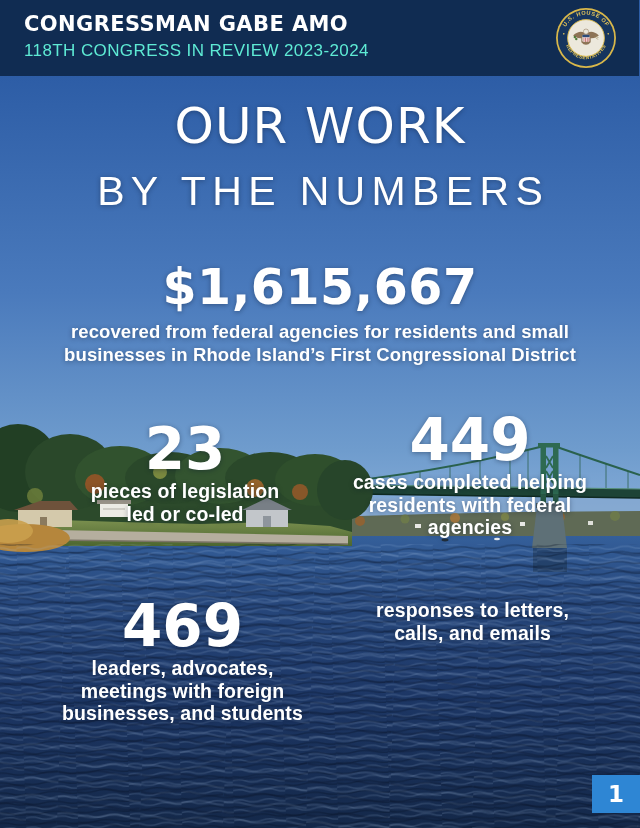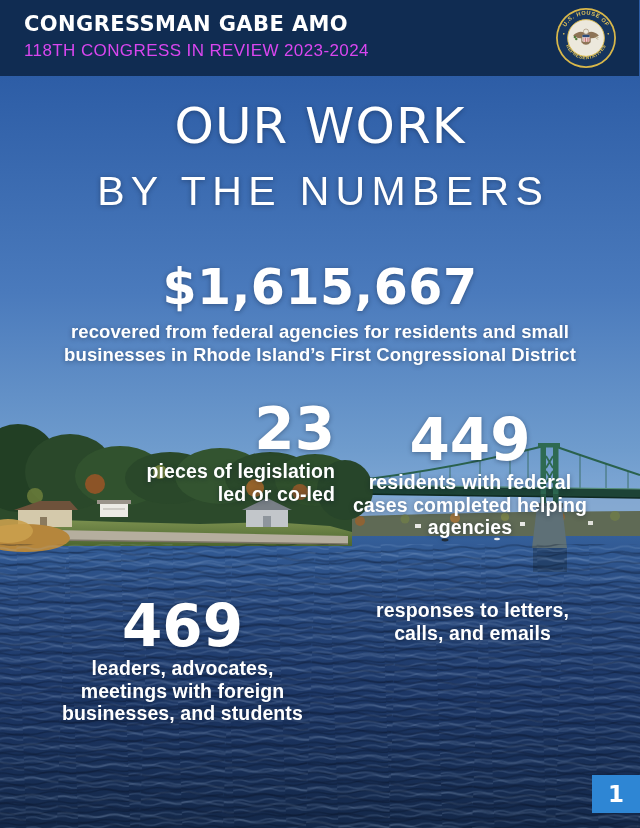--- a/index.html
+++ b/index.html
@@ -3,41 +3,41 @@
 <meta charset="utf-8">
 <style>
   html,body{margin:0;padding:0;background:#444;}
   .page{position:relative;width:640px;height:828px;overflow:hidden;background:#2d5da6;
         font-family:"Liberation Sans", sans-serif;}
   
   .header{position:absolute;top:0;left:0;width:639px;height:76px;background:#102c52;z-index:5;}
   .header-text{position:absolute;left:24px;top:11px;color:#fff;}
   .header-title{font-family:"DejaVu Sans","Liberation Sans",sans-serif;font-weight:bold;
                 font-size:21px;letter-spacing:.4px;line-height:26px;}
-  .header-subtitle{font-family:"Liberation Sans",sans-serif;font-weight:400;color:#d946ef;
+  .header-subtitle{font-family:"Liberation Sans",sans-serif;font-weight:400;color:#5eead4;
                 font-size:17px;letter-spacing:.4px;line-height:22px;margin-top:3px;}
   .seal{position:absolute;right:22px;top:7px;width:62px;height:62px;}
   
   .scene{position:absolute;left:0;top:76px;width:640px;height:752px;z-index:1;}
   
   .ovl{position:absolute;z-index:3;color:#fff;text-align:center;
        text-shadow:0 1px 5px rgba(10,22,45,.40);}
   .hero-title{left:0;width:640px;top:99px;
        font-family:"DejaVu Sans","Liberation Sans",sans-serif;font-weight:normal;
        font-size:50px;line-height:54px;letter-spacing:1px;}
   .hero-sub{left:0;width:640px;top:168px;font-family:"Liberation Sans",sans-serif;
        font-weight:300;font-size:41px;line-height:46px;letter-spacing:.155em;padding-left:.155em;box-sizing:border-box;}
   .featured{left:40px;width:560px;top:262px;}
   .featured .num{font-family:"DejaVu Sans","Liberation Sans",sans-serif;font-weight:bold;
        font-size:49px;line-height:52px;letter-spacing:.5px;}
   .featured .cap{margin-top:6px;font-weight:bold;font-size:18.5px;line-height:23px;letter-spacing:.1px;}
   .stat .num{font-family:"DejaVu Sans","Liberation Sans",sans-serif;font-weight:bold;
        font-size:58px;line-height:58px;}
   .stat .cap{margin-top:2px;font-weight:bold;font-size:19.5px;line-height:22.5px;letter-spacing:.1px;}
-  .stat-a{left:35px;top:400px;width:300px;text-align:right;}
+  .stat-a{left:35px;top:420px;width:300px;}
   .stat-b{left:320px;top:411px;width:300px;}
   .stat-c{left:25px;top:597px;width:315px;}
   .stat-d{left:325px;top:597px;width:295px;}
   
   .page-badge{position:absolute;left:592px;top:775px;width:48px;height:38px;background:#2e86d4;
        z-index:6;display:flex;align-items:center;justify-content:center;color:#fff;
        font-family:"DejaVu Sans","Liberation Sans",sans-serif;font-weight:bold;font-size:23px;}
 </style>
 </head>
 <body>
@@ -222,22 +222,22 @@
     <div class="num">23</div>
     <div class="cap">
       <div>pieces of legislation</div>
       <div>led or co-led</div>
     </div>
   </div>
 
   <div class="ovl stat stat-b">
     <div class="num">449</div>
     <div class="cap">
+      <div>cases completed helping</div>
       <div>residents with federal</div>
-      <div>cases completed helping</div>
       <div>agencies</div>
     </div>
   </div>
 
   <div class="ovl stat stat-c">
     <div class="num">469</div>
     <div class="cap">
       <div>leaders, advocates,</div>
       <div>meetings with foreign</div>
       <div>businesses, and students</div>

